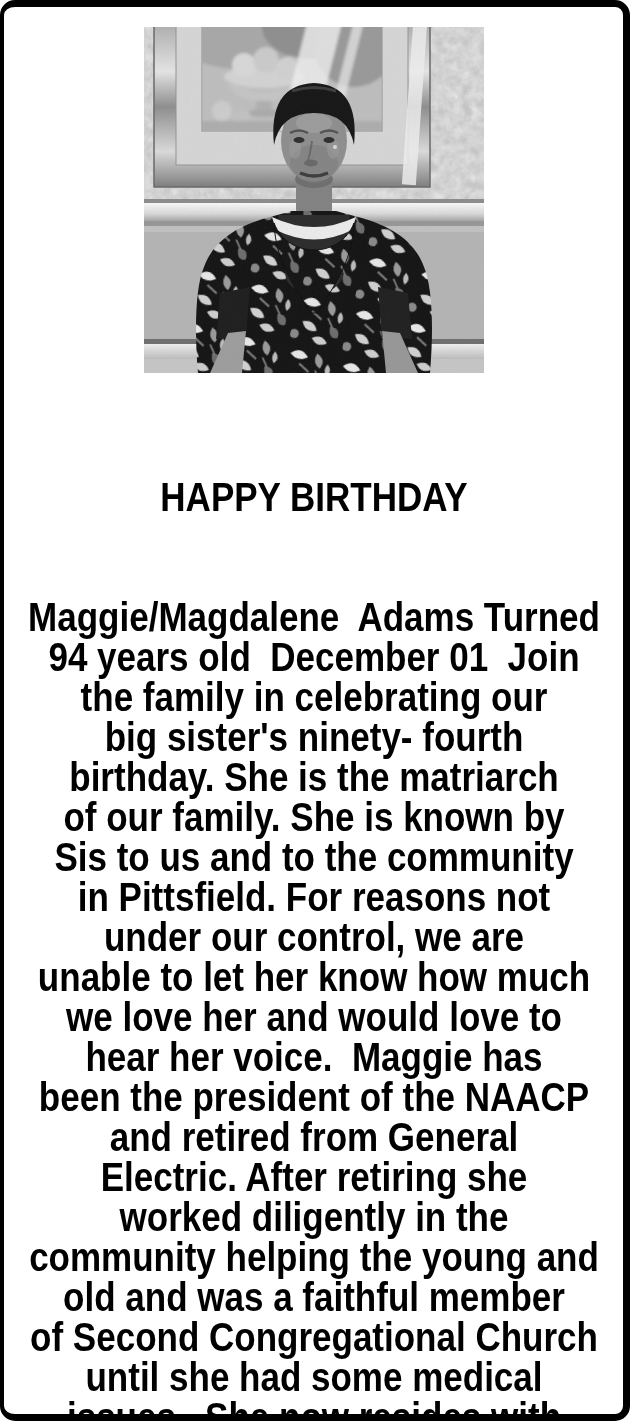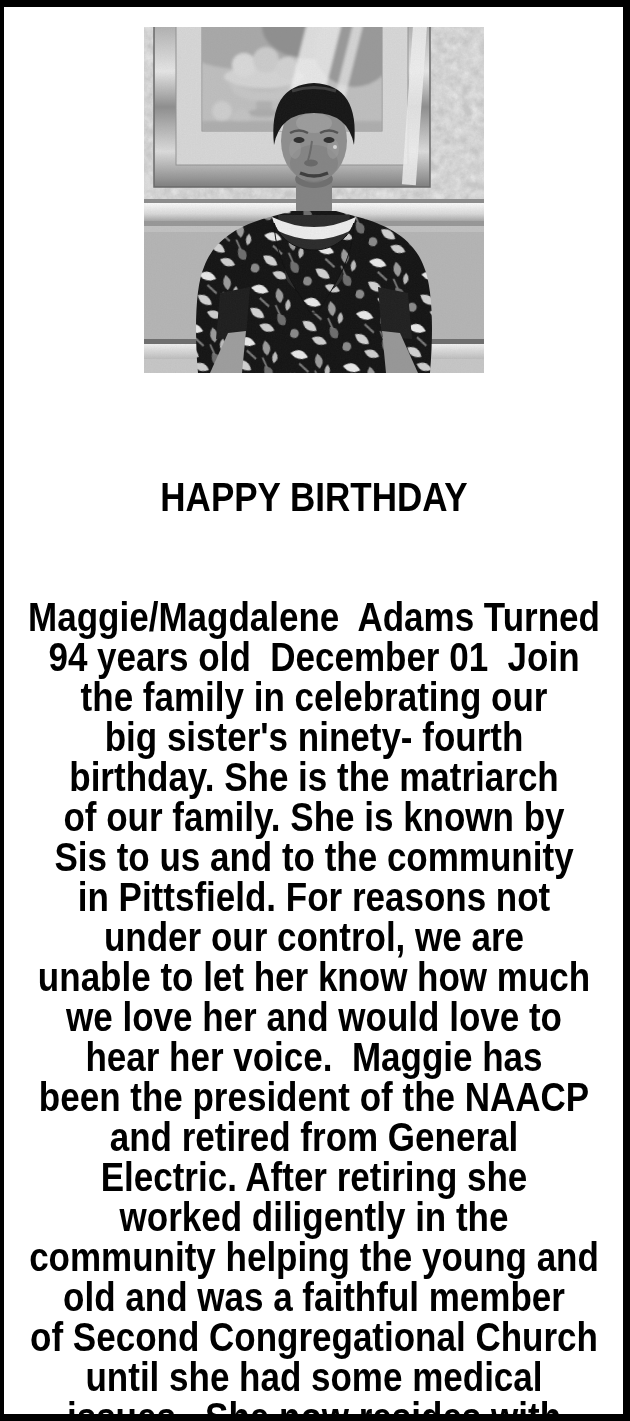--- a/index.html
+++ b/index.html
@@ -5,20 +5,21 @@
   html,body{margin:0;padding:0;background:#ffffff;}
   body{width:630px;height:1421px;overflow:hidden;}
   .page{
     box-sizing:border-box;
     width:630px;height:1421px;
     background:#ffffff;
     border-style:solid;border-color:#000000;
     border-width:7px 7px 7px 4px;
     position:relative;
     font-family:"Liberation Sans",sans-serif;
+    border-radius:15px;
   }
   .photo-wrap{
     width:340px;height:346px;
     margin:20px auto 0 auto;
   }
   .photo-wrap svg{display:block;}
   .announcement{
     width:720px;
     margin:24px 0 0 -50px;
     text-align:center;

